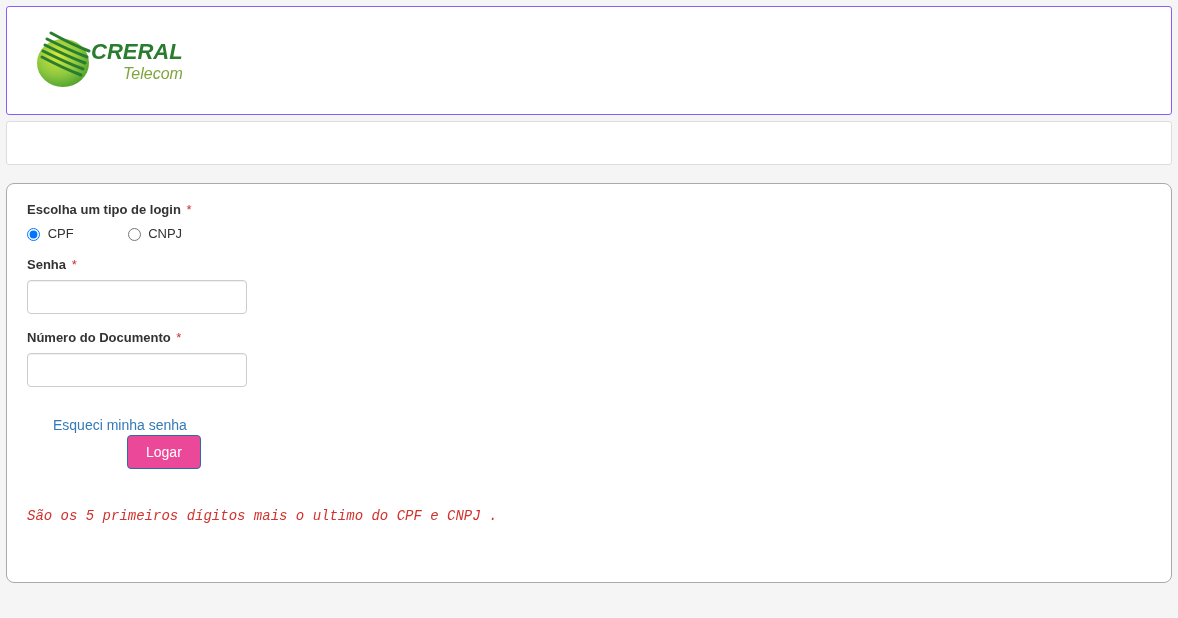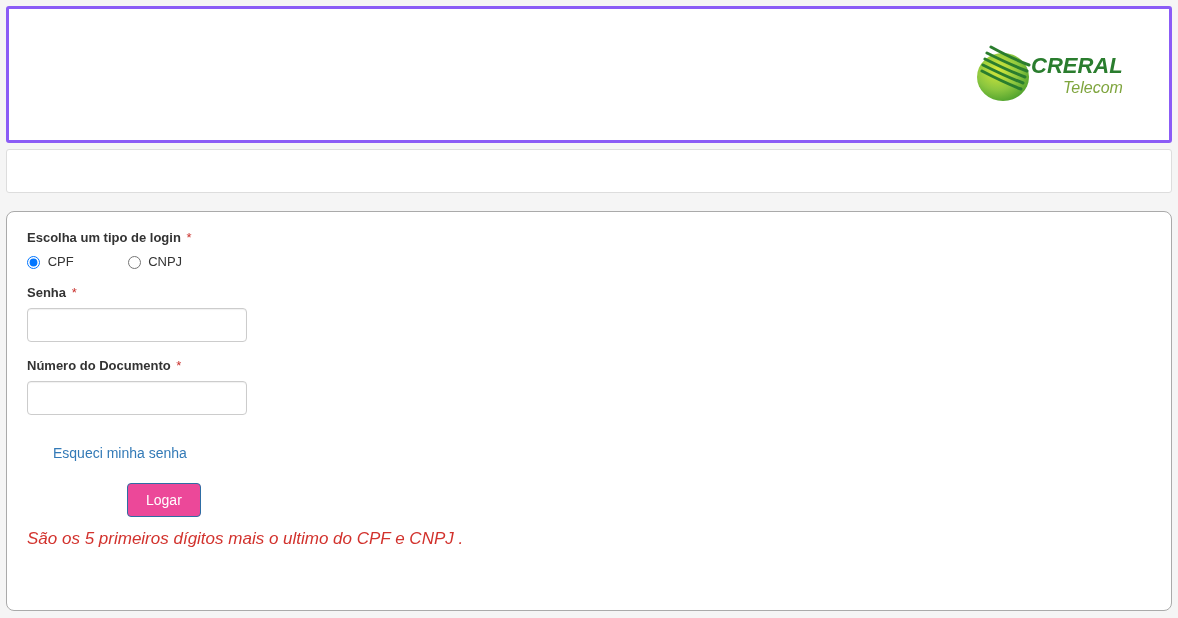--- a/index.html
+++ b/index.html
@@ -10,25 +10,24 @@
     body {
       font-family: "Helvetica Neue", Helvetica, Arial, sans-serif;
       font-size: 14px;
       color: #333;
       background: #f5f5f5;
       width: 1178px;
       height: 618px;
     }
     .header-panel {
       background: #fff;
-      border: 3px solid #8b5cf6;
+      border: 1px solid #8b5cf6;
       border-radius: 3px;
       margin: 6px;
-      padding: 22px 16px;
-      text-align: right;
+      padding: 10px 16px;
     }
     .logo-wrap {
       display: inline-block;
       background: #fff;
       padding: 6px 10px;
     }
     .logo-svg {
       width: 170px;
       height: 72px;
     }
@@ -82,43 +81,44 @@
       font-size: 14px;
       line-height: 1.4;
       color: #555;
       background-color: #fff;
       border: 1px solid #ccc;
       border-radius: 4px;
       box-shadow: inset 0 1px 1px rgba(0,0,0,0.06);
     }
     .forgot-link {
       display: inline-block;
-      margin: 14px 0 22px 26px;
+      margin: 14px 0 2px 26px;
       color: #337ab7;
       text-decoration: none;
       font-size: 14px;
       cursor: pointer;
     }
     .btn-login {
       display: inline-block;
       margin-left: 100px;
       padding: 8px 18px;
       font-size: 14px;
       color: #fff;
       background-color: #ec4899;
       border: 1px solid #2e6da4;
       border-radius: 4px;
       cursor: pointer;
     }
     .hint-text {
       display: block;
-      margin-top: 12px;
+      margin-top: 39px;
       color: #d2322d;
       font-style: italic;
-      font-size: 17px;
+      font-size: 14px;
+      font-family: Liberation Mono, monospace;
     }
   </style>
 </head>
 <body>
 
 <div class="header-panel">
   <div class="logo-wrap">
     <svg class="logo-svg" viewBox="0 0 170 72">
       <defs>
         <radialGradient id="g1" cx="40%" cy="35%" r="70%">

